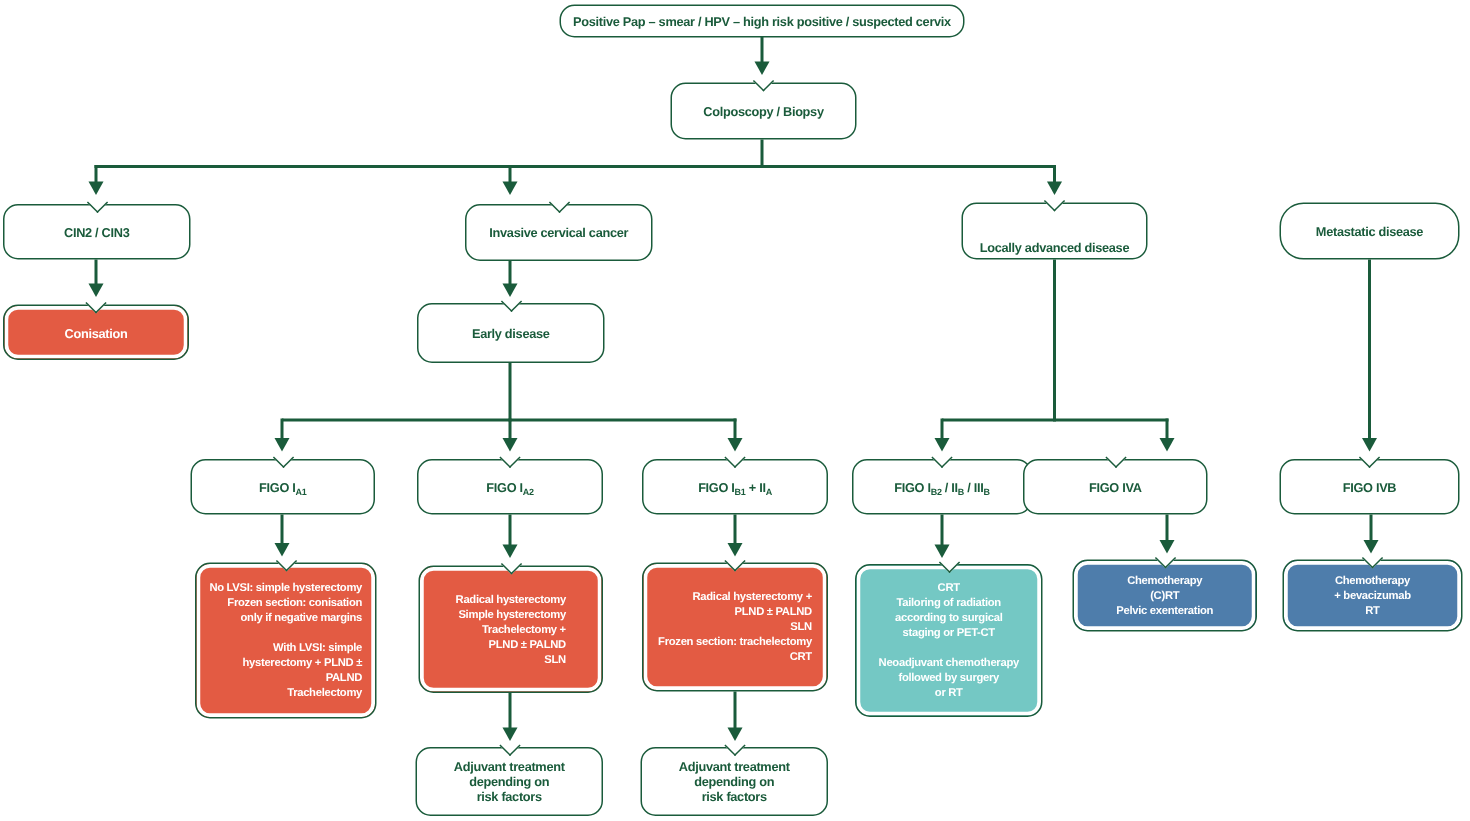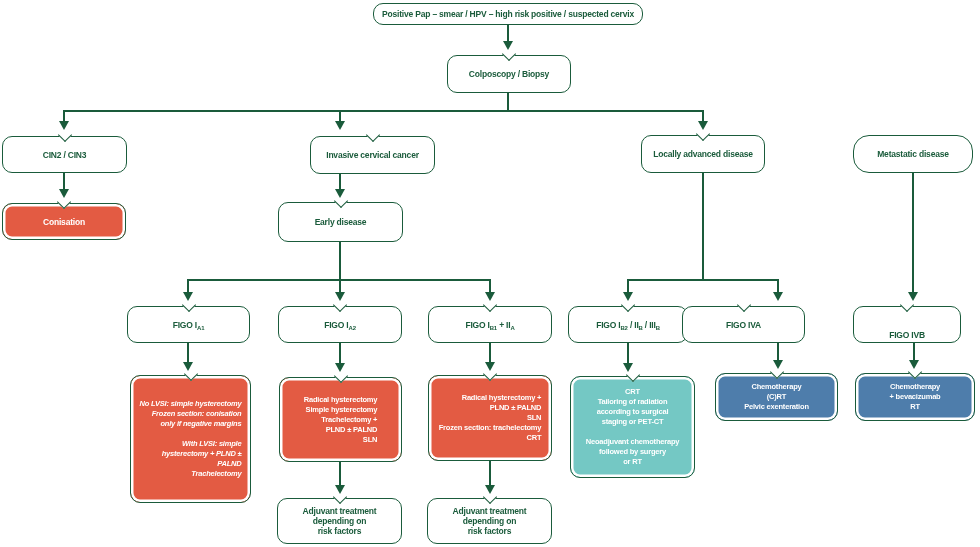--- a/index.html
+++ b/index.html
@@ -52,21 +52,21 @@
   <div class="node" style="left:2px;top:136px;width:125px;height:37px;">
     <span class="notch"></span>
     <span class="label">CIN2 / CIN3</span>
   </div>
 
   <div class="node" style="left:278px;top:136px;width:125px;height:38px;margin-left:32px;">
     <span class="notch"></span>
     <span class="label">Invasive cervical cancer</span>
   </div>
 
-  <div class="node" style="left:641px;top:135px;width:124px;height:38px;">
+  <div class="node" style="left:641px;top:135px;width:124px;height:38px;align-items:flex-end;">
     <span class="notch"></span>
     <span class="label">Locally advanced disease</span>
   </div>
 
   <div class="node" style="left:853px;top:135px;width:120px;height:38px;border-radius:16px;">
     <span class="label">Metastatic disease</span>
   </div>
 
   <div class="node fill orange" style="left:2px;top:203px;width:124px;height:37px;">
     <span class="notch"></span>
@@ -96,26 +96,26 @@
   <div class="node" style="left:568px;top:306px;width:120px;height:37px;">
     <span class="notch"></span>
     <span class="label"><span>FIGO I</span><sub>B2</sub><span> / II</span><sub>B</sub><span> / III</span><sub>B</sub></span>
   </div>
 
   <div class="node" style="left:682px;top:306px;width:123px;height:37px;">
     <span class="notch"></span>
     <span class="label">FIGO IVA</span>
   </div>
 
-  <div class="node" style="left:853px;top:306px;width:108px;height:37px;align-items:flex-end;">
+  <div class="node" style="left:853px;top:306px;width:120px;height:37px;">
     <span class="notch"></span>
     <span class="label">FIGO IVB</span>
   </div>
 
-  <div class="node fill orange sm" style="left:130px;top:375px;width:121px;height:128px;font-style:italic;">
+  <div class="node fill orange sm" style="left:130px;top:375px;width:121px;height:104px;">
     <span class="notch"></span>
     <span class="label">No LVSI: simple hysterectomy
 Frozen section: conisation
 only if negative margins
 
 With LVSI: simple
 hysterectomy + PLND ±
 PALND
 Trachelectomy</span>
   </div>

